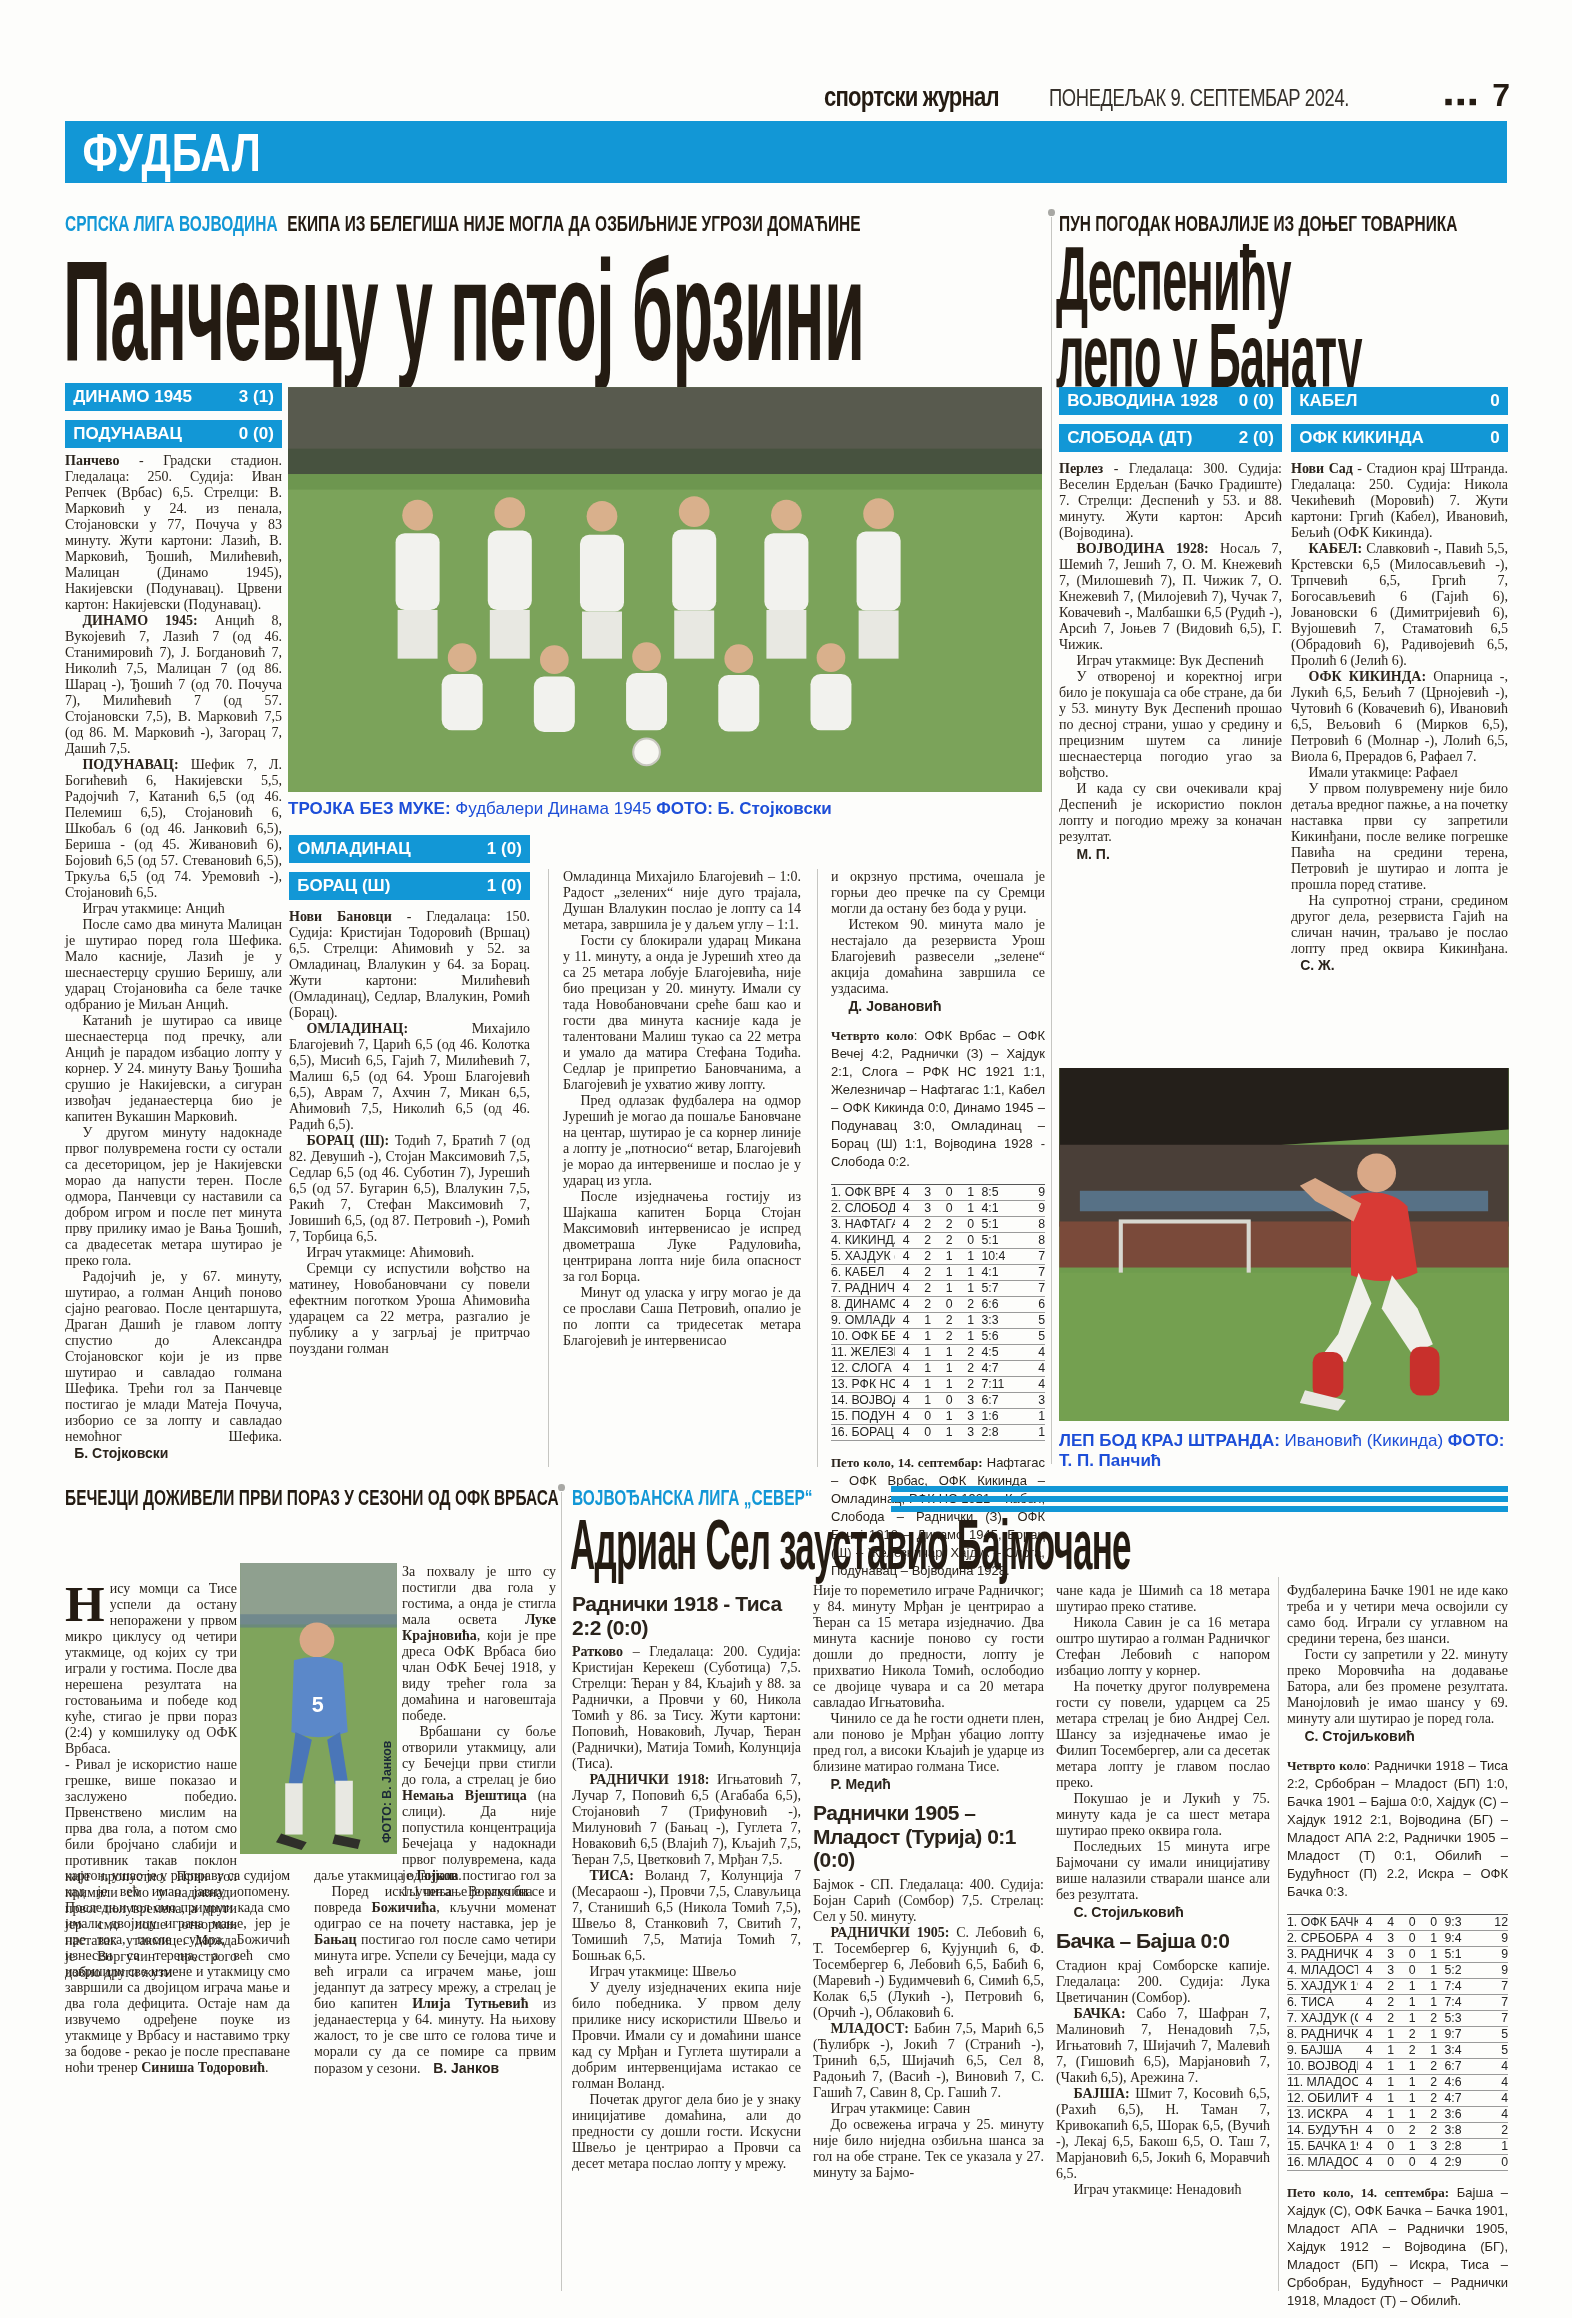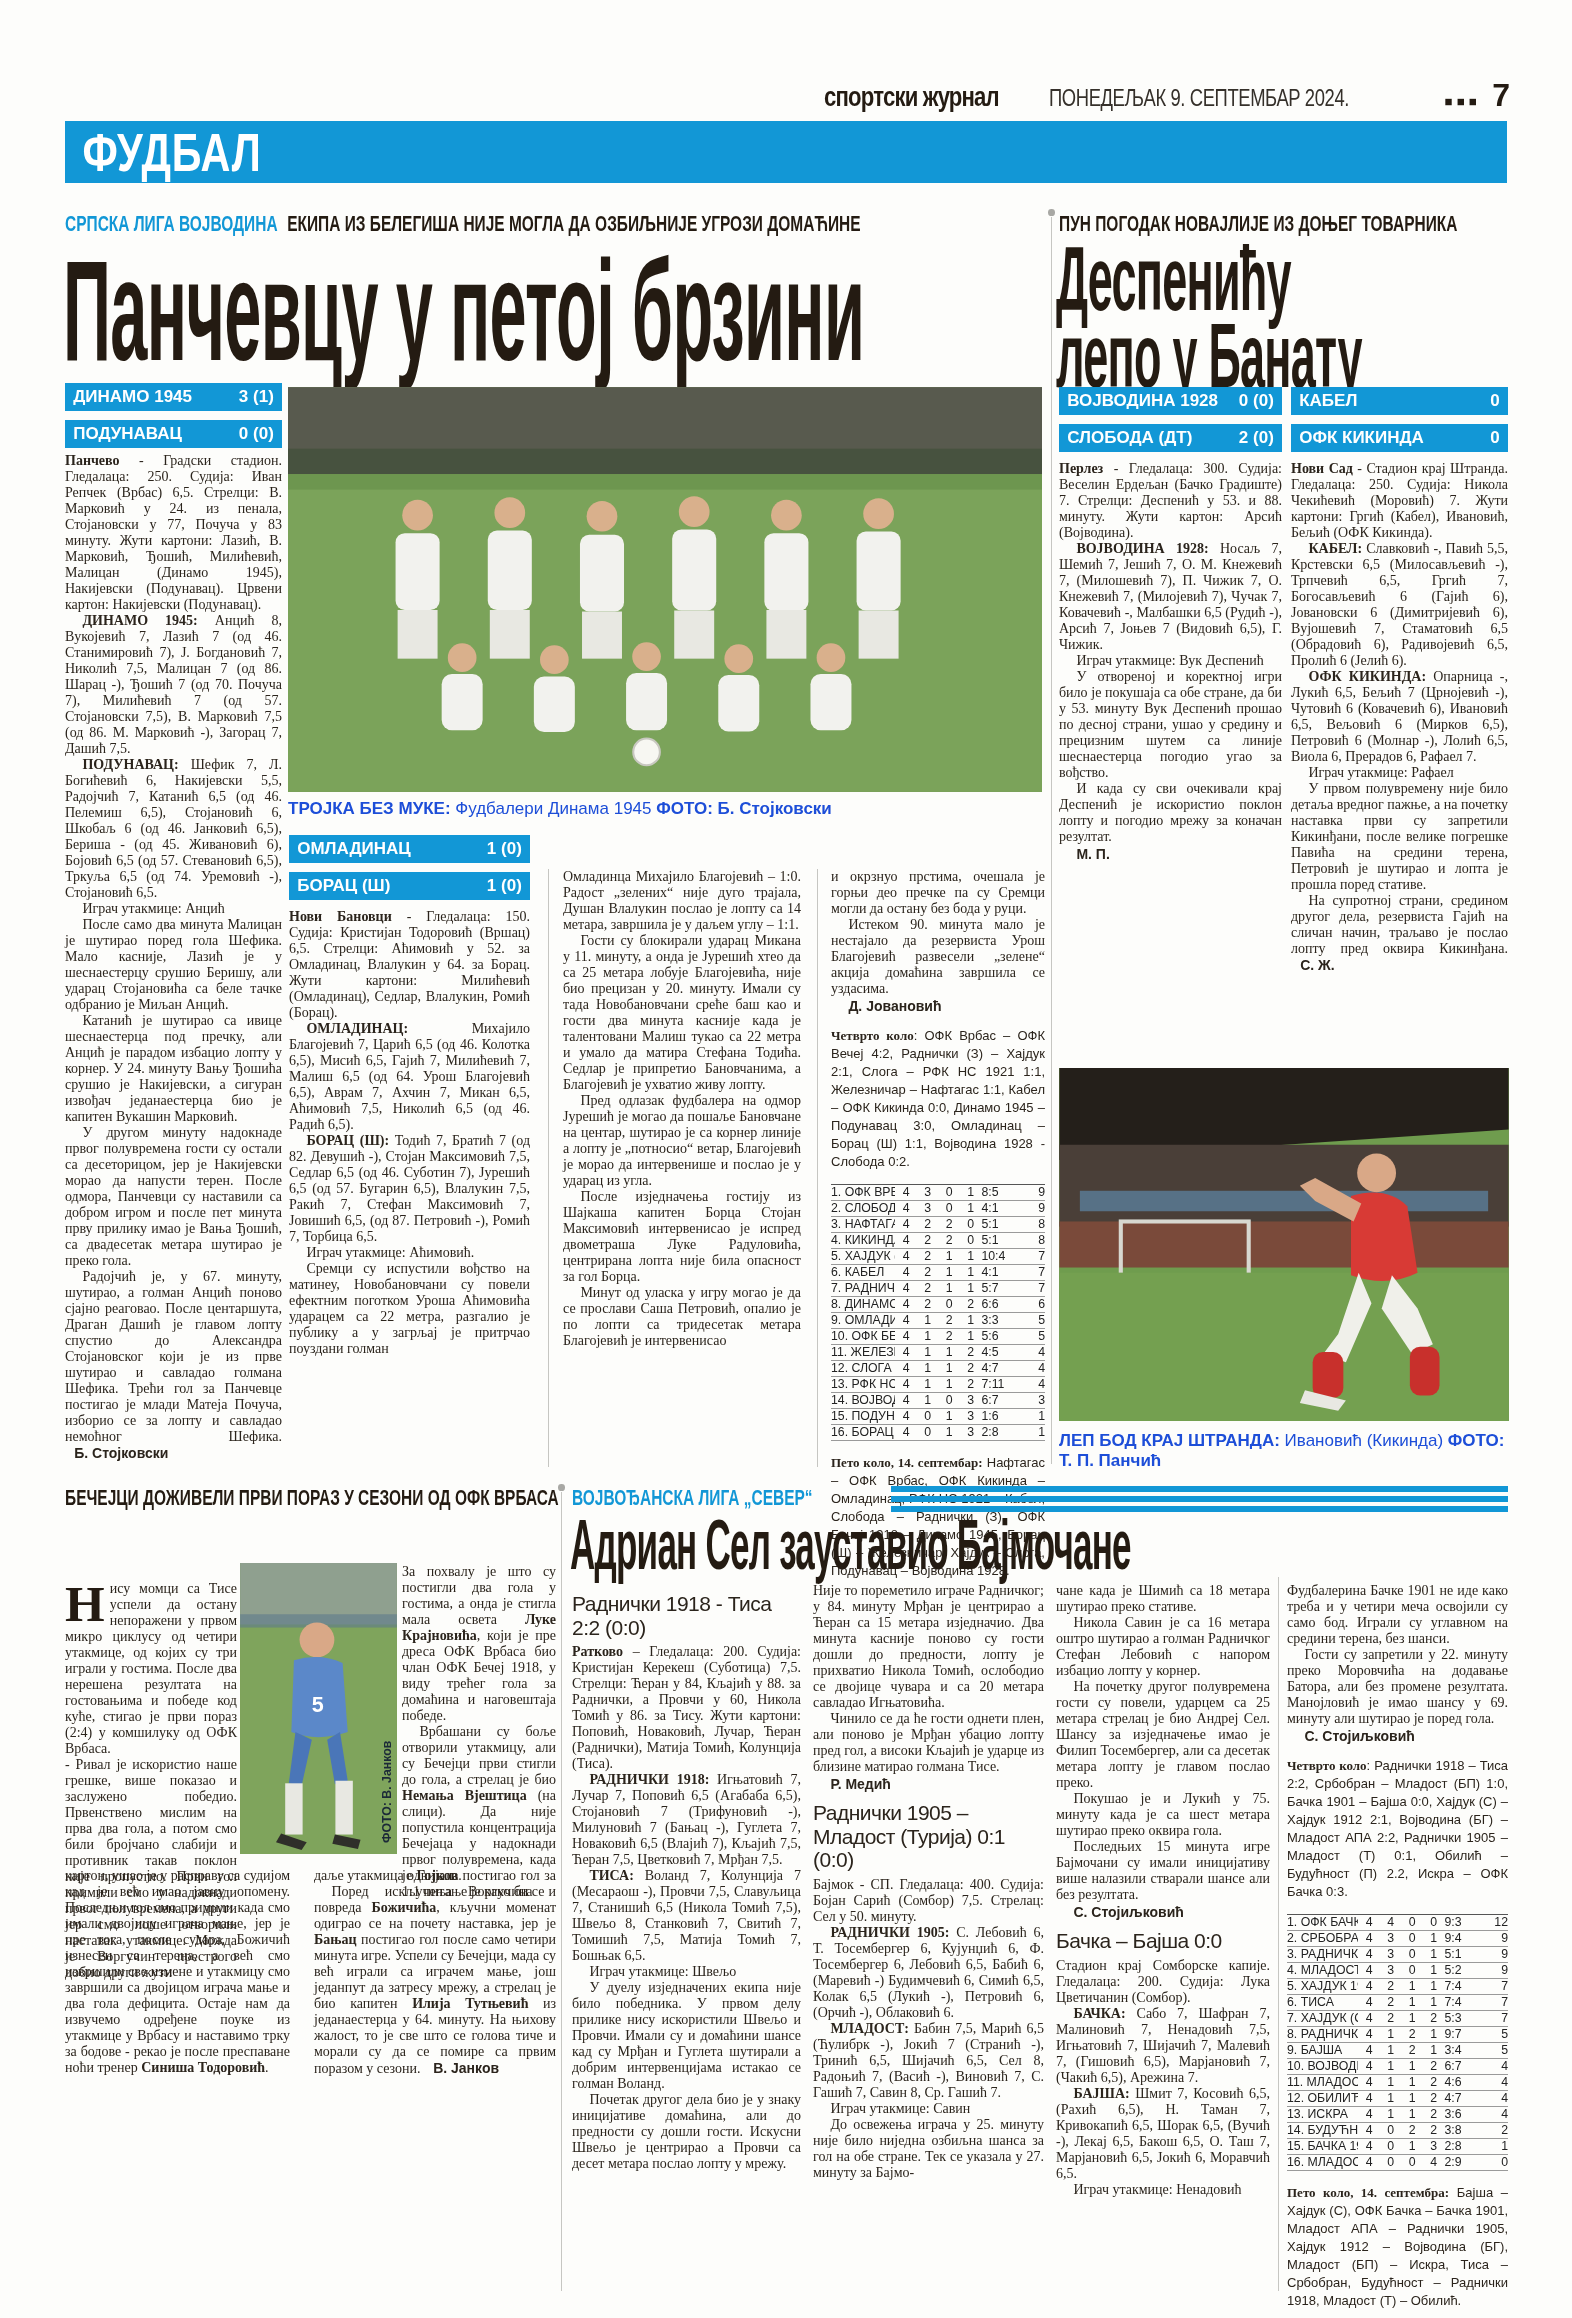--- a/index.html
+++ b/index.html
@@ -29,21 +29,21 @@
         justify-content:space-between;padding:0 8.2px;margin-bottom:8.7px;
         font-family:"Liberation Sans",sans-serif;font-weight:700;font-size:17px;white-space:nowrap;}
   
   .col{font-size:14px;line-height:16px;text-align:justify;}
   .col p{margin:0;text-indent:17.4px;}
   .col p.nind{text-indent:0;}
   .col p b{font-family:"Liberation Serif",serif;}
   .col .sg{font-family:"Liberation Sans",sans-serif;font-weight:700;margin-left:9.2px;white-space:nowrap;}
   .col p.sigline{font-family:"Liberation Sans",sans-serif;font-weight:700;text-indent:17.4px;margin-top:1px;}
   .col p.sans{font-family:"Liberation Sans",sans-serif;font-size:13px;line-height:18px;text-indent:0;margin-top:13.3px;}
-  .col p.subhead{font-family:"Liberation Sans",sans-serif;font-weight:400;font-size:21px;line-height:23.6px;
+  .col p.subhead{font-family:"Liberation Sans",sans-serif;font-weight:700;font-size:21px;line-height:23.6px;
                  letter-spacing:-0.5px;text-indent:0;text-align:left;margin:9.2px 0 5.1px;}
   .dc{float:left;font-weight:700;font-size:51px;line-height:42px;padding:2px 5.1px 0 0;color:#241b12;}
   
   .ltable{font-family:"Liberation Sans",sans-serif;font-size:12.3px;color:#222;border-top:1.5px solid #555;margin-top:12.3px;}
   .trow{display:flex;align-items:center;height:15px;border-bottom:0.5px solid #9a9a9a;}
   .trow .tteam{flex:1;white-space:nowrap;overflow:hidden;}
   .trow .tn{width:21.5px;text-align:center;}
   .trow .tg{width:38px;}
   .trow .tp{width:25.6px;text-align:right;}
   
@@ -417,21 +417,21 @@
         <div class="sbox">
           <span>ОФК КИКИНДА</span>
           <span>0</span>
         </div>
       </div>
     <div class="col" style="margin-top:9.2px;">
 
     <p class="nind"><span><b>Нови Сад</b> - Стадион крај Штранда. Гледалаца: 250. Судија: Никола Чекићевић (Моровић) 7. Жути картони: Гргић (Кабел), Ивановић, Бељић (ОФК Кикинда).</span></p>
         <p><span><b>КАБЕЛ:</b> Славковић -, Павић 5,5, Крстевски 6,5 (Милосављевић -), Трпчевић 6,5, Гргић 7, Богосављевић 6 (Гајић 6), Јовановски 6 (Димитријевић 6), Вујошевић 7, Стаматовић 6,5 (Обрадовић 6), Радивојевић 6,5, Пролић 6 (Јелић 6).</span></p>
         <p><span><b>ОФК КИКИНДА:</b> Опарница -, Лукић 6,5, Бељић 7 (Црнојевић -), Чутовић 6 (Ковачевић 6), Ивановић 6,5, Вељовић 6 (Мирков 6,5), Петровић 6 (Молнар -), Лолић 6,5, Виола 6, Прерадов 6, Рафаел 7.</span></p>
-        <p><span>Играч утакмице: Рафаел</span></p>
+        <p><span>Имали утакмице: Рафаел</span></p>
         <p><span>У првом полувремену није било детаља вредног пажње, а на почетку наставка први су запретили Кикинђани, после велике погрешке Павића на средини терена, Петровић је шутирао и лопта је прошла поред стативе.</span></p>
         <p><span>На супротној страни, средином другог дела, резервиста Гајић на сличан начин, траљаво је послао лопту пред оквира Кикинђана. <b class="sg">С. Ж.</b></span></p>
       </div>
   </div>
 
   <div class="photo" style="left:1059px;top:1068px;width:450px;height:353px;">
     <svg width="450" height="353" viewBox="0 0 878 690">
       <rect width="878" height="690" fill="#6f9c4e"></rect>
       <polygon points="0,0 878,0 878,120 0,180" fill="#241f1a"></polygon>
       <rect y="150" width="878" height="160" fill="#4a3f38"></rect>

